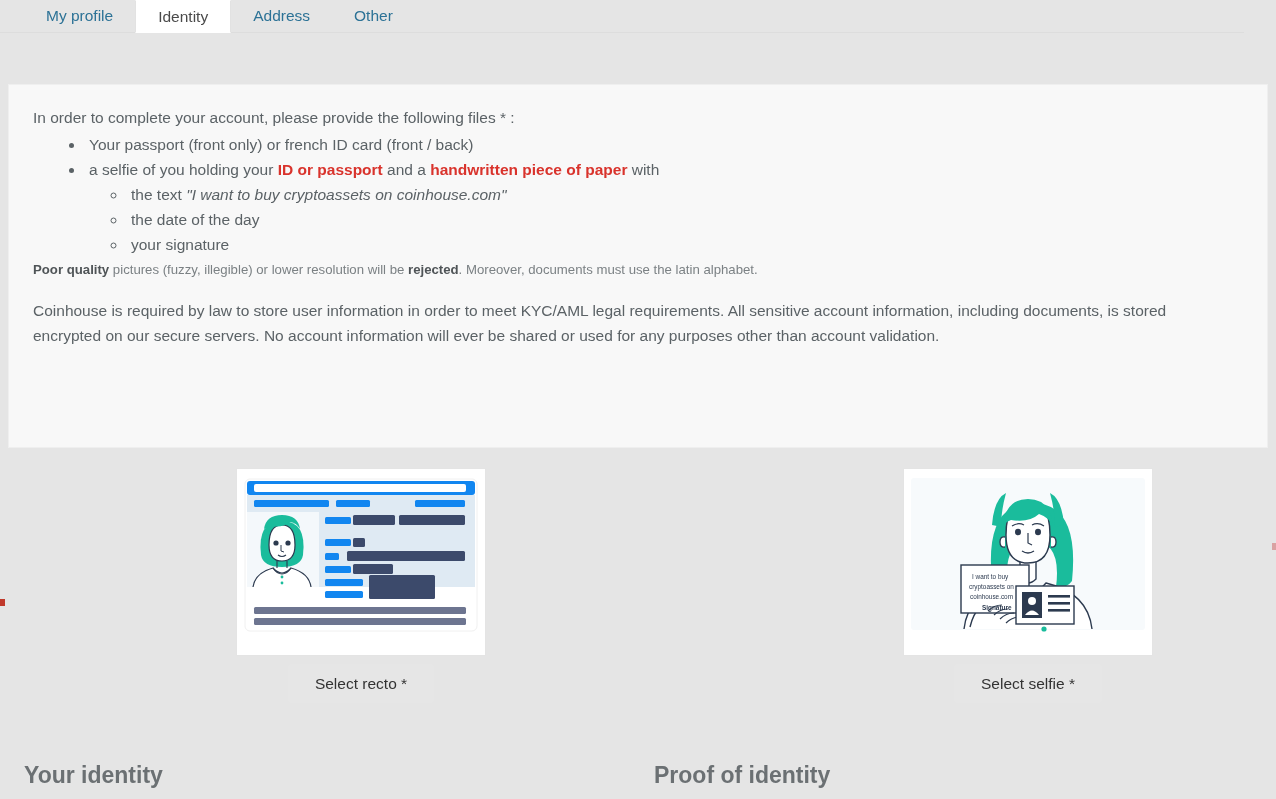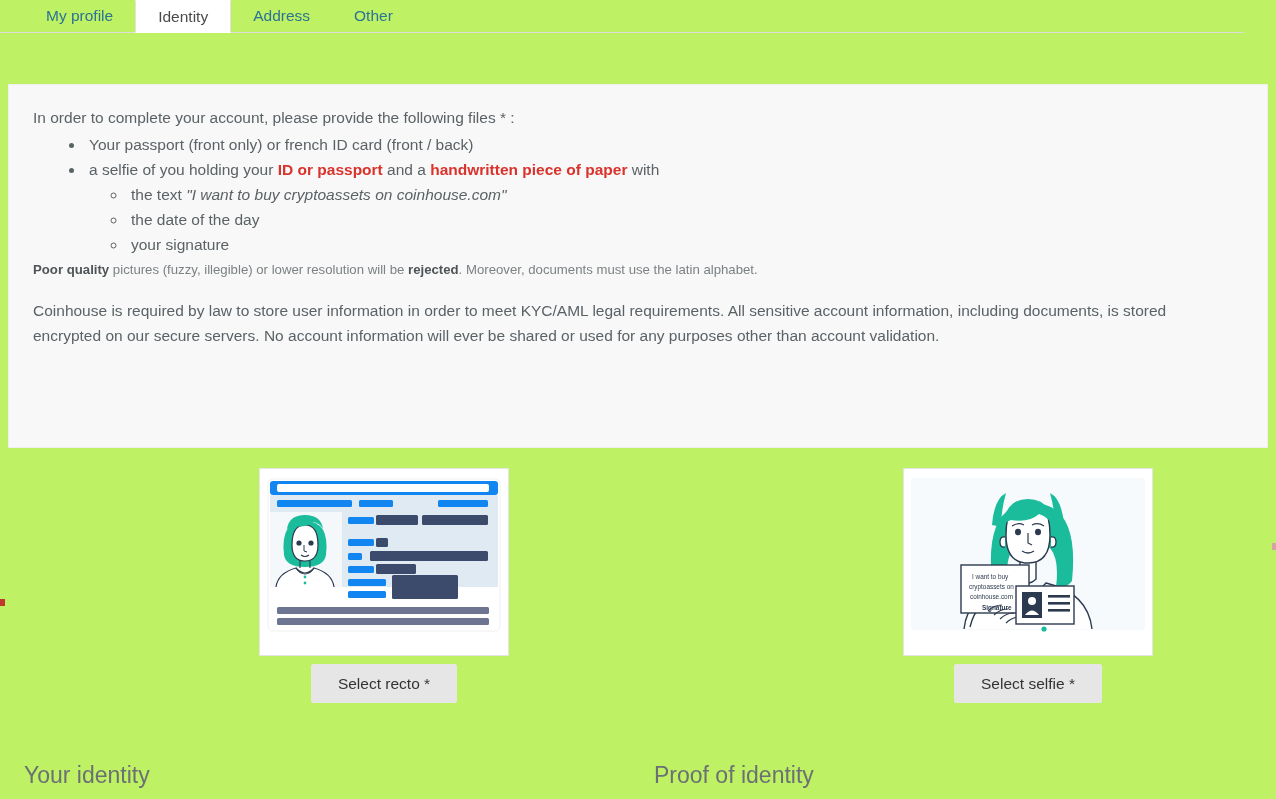--- a/index.html
+++ b/index.html
@@ -3,21 +3,21 @@
 <meta charset="utf-8">
 <style>
   * { box-sizing: border-box; }
   html, body {
     margin: 0; padding: 0;
     width: 1276px; height: 799px;
     background: #ffffff;
     font-family: "Liberation Sans", sans-serif;
     overflow: hidden;
   }
-  .page { position: relative; width: 1276px; height: 799px; background: #bef264; }
+  .page { position: relative; width: 1276px; height: 799px; background: #e5e5e5; }
 
   
   .tabbar {
     position: absolute; left: 0; top: 0;
     width: 1244px; height: 33px;
     display: flex; align-items: flex-end;
     padding-left: 24px;
     border-bottom: 1px solid #dddddd;
   }
   .tab {
@@ -79,21 +79,21 @@
   .small-note b { color: #4f5457; }
   .small-note.second { margin-top: 0px; }
   .para {
     font-size: 15.5px; color: #5b6266; line-height: 25px;
     margin: 16px 0 0 0; max-width: 1190px;
   }
 
   
   .uploads { position: absolute; left: 0; top: 468px; width: 1276px; height: 250px; }
   .upload-col { position: absolute; top: 0; text-align: center; }
-  .upload-col.recto { left: 259px; width: 250px; }
+  .upload-col.recto { left: 236px; width: 250px; }
   .upload-col.selfie { left: 903px; width: 250px; }
   .thumb {
     width: 250px; height: 188px;
     border: 1px solid #e4e4e4;
     background: #ffffff;
     display: block;
     overflow: hidden;
   }
   .select-btn {
     display: inline-block;
@@ -105,21 +105,21 @@
     border-radius: 2px;
     padding: 9px 26px;
     cursor: pointer;
     line-height: 19px;
   }
 
   
   .headings { position: absolute; left: 0; top: 760px; width: 1276px; height: 39px; }
   .heading {
     position: absolute; top: 0;
-    font-size: 23px; color: #6b7073; font-weight: normal;
+    font-size: 23px; color: #6b7073; font-weight: bold;
     line-height: 30px;
     margin: 0;
   }
   .heading.left { left: 24px; }
   .heading.right { left: 654px; }
 
   
   .edge-marker { position: absolute; width: 5px; height: 7px; }
   .edge-marker.left { left: 0px; top: 599px; }
   .edge-marker.right { left: 1272px; top: 543px; }

